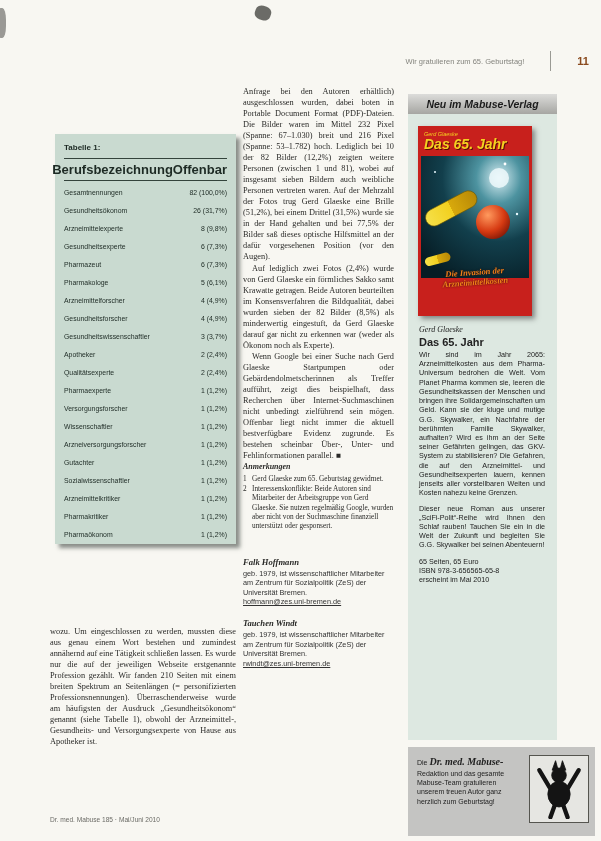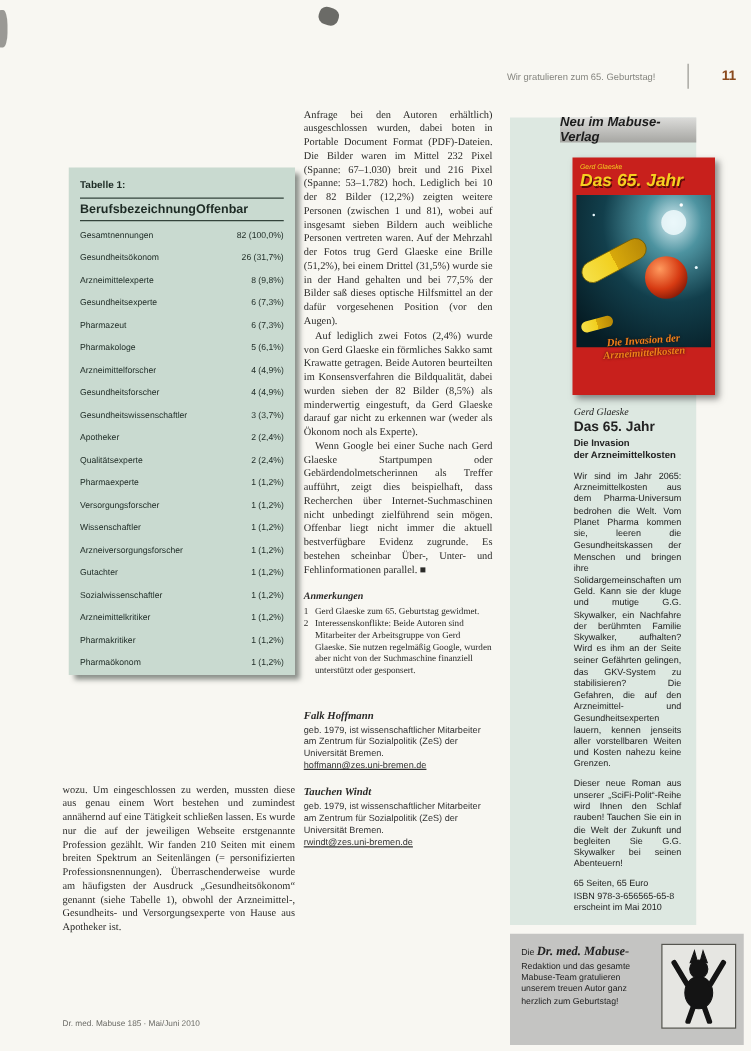--- a/index.html
+++ b/index.html
@@ -18,51 +18,51 @@
   .runhead .sep{width:1px;height:20px;background:#9a9a94;}
   .runhead .pn{font-family:"Liberation Sans",sans-serif;font-size:11px;font-weight:bold;color:#8a4a1e;}
 
   
   .tablebox{position:absolute;left:55px;top:134px;width:181px;box-sizing:border-box;
             padding:9px 9px 0 9px;background:#c9dad0;color:#1d2a24;
             font-family:"Liberation Sans",sans-serif;
             box-shadow:4px 4px 4px rgba(45,55,50,.55);}
   .tb-label{font-size:8px;font-weight:bold;margin-bottom:6px;}
   .tb-title{font-size:9.5px;font-weight:bold;line-height:1.25;margin-bottom:8px;width:110px;}
-  .tb-header{display:flex;justify-content:flex-start;font-size:10px;font-weight:bold;
+  .tb-header{display:flex;justify-content:flex-end;font-size:13px;font-weight:bold;
              border-top:1.4px solid #33433b;border-bottom:1.4px solid #33433b;
              padding:3px 0;margin-bottom:3px;}
   .tb-row{display:flex;justify-content:space-between;font-size:6.9px;line-height:18px;height:18px;overflow:hidden;}
   .tb-row .v{white-space:nowrap;}
 
   
   .col{position:absolute;color:#2a2a28;}
   .col p{margin:0;font-size:8.3px;line-height:1.33;text-align:justify;}
   .col p + p{text-indent:9px;}
   .leftcol{left:50px;top:626px;width:186px;}
   .midcol{left:243px;top:86px;width:151px;}
 
-  .notes{margin-top:11px;}
+  .notes{margin-top:1px;}
   .notes-title{font-size:8px;font-style:italic;font-weight:bold;margin-bottom:3px;}
   .note{display:flex;font-size:7.3px;line-height:1.3;font-family:"Liberation Serif",serif;}
   .note .n{width:9px;flex:none;}
   .note .t{text-align:left;}
 
   .authors{margin-top:26px;}
   .author{margin-bottom:12px;}
   .author .an{font-size:8.6px;font-weight:bold;font-style:italic;margin-bottom:2px;}
   .author .ab{font-family:"Liberation Sans",sans-serif;font-size:7.3px;line-height:1.3;color:#333;}
   .author .ae{font-family:"Liberation Sans",sans-serif;font-size:7.3px;color:#333;text-decoration:underline;}
 
   .pagefoot{position:absolute;left:50px;top:816px;font-family:"Liberation Sans",sans-serif;
             font-size:6.6px;color:#6b6b66;}
 
   
   .sidebar{position:absolute;left:408px;top:94px;width:149px;height:646px;background:#dde8e1;
-           box-sizing:border-box;padding-left:40px;}
+           box-sizing:border-box;}
   .sb-band{height:20px;background:linear-gradient(#dcdcda,#a6a6a2);display:flex;align-items:center;
            justify-content:center;font-family:"Liberation Sans",sans-serif;font-size:10.5px;
            font-weight:bold;font-style:italic;color:#1c1c1c;}
   .cover{position:relative;margin:12px 0 0 10px;width:114px;height:190px;background:#c8201c;
          box-shadow:3px 3px 5px rgba(40,40,40,.5);}
   .cover-top{padding:5px 6px 2px 6px;}
   .cover-author{font-family:"Liberation Sans",sans-serif;font-size:5.5px;font-style:italic;
                 color:#f5d020;}
   .cover-title{font-family:"Liberation Sans",sans-serif;font-size:14px;font-weight:bold;
                font-style:italic;color:#f5d020;text-shadow:1px 1px 0 #5a0c08;line-height:1.05;}
@@ -276,24 +276,20 @@
       </svg>
       <div class="cover-tagline">
         <div>Die Invasion der</div>
         <div>Arzneimittelkosten</div>
       </div>
     </div>
 
     <div class="sb-body">
       <div class="sb-author">Gerd Glaeske</div>
       <div class="sb-title">Das 65. Jahr</div>
-      <div class="sb-sub">
-        <div>Die Invasion</div>
-        <div>der Arzneimittelkosten</div>
-      </div>
       <div class="sb-blurb">
           <p>Wir sind im Jahr 2065: Arzneimittelkosten aus dem Pharma-Universum bedrohen die Welt. Vom Planet Pharma kommen sie, leeren die Gesundheitskassen der Menschen und bringen ihre Solidargemeinschaften um Geld. Kann sie der kluge und mutige G.G. Skywalker, ein Nachfahre der berühmten Familie Skywalker, aufhalten? Wird es ihm an der Seite seiner Gefährten gelingen, das GKV-System zu stabilisieren? Die Gefahren, die auf den Arzneimittel- und Gesundheitsexperten lauern, kennen jenseits aller vorstellbaren Weiten und Kosten nahezu keine Grenzen.</p>
           <p>Dieser neue Roman aus unserer „SciFi-Polit“-Reihe wird Ihnen den Schlaf rauben! Tauchen Sie ein in die Welt der Zukunft und begleiten Sie G.G. Skywalker bei seinen Abenteuern!</p>
         </div>
       <div class="sb-details">
           <div>65 Seiten, 65 Euro</div>
           <div>ISBN 978-3-656565-65-8</div>
           <div>erscheint im Mai 2010</div>
         </div>
     </div>

